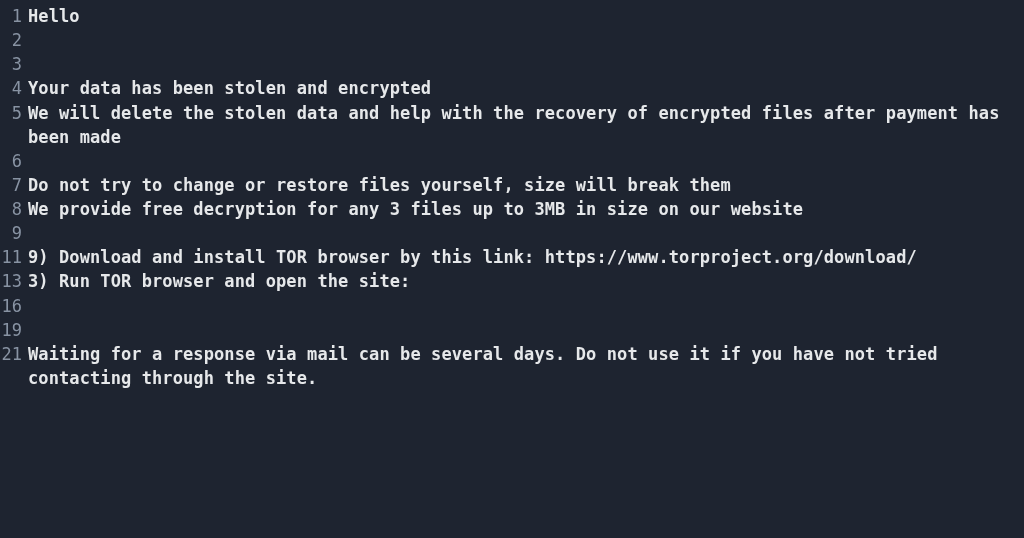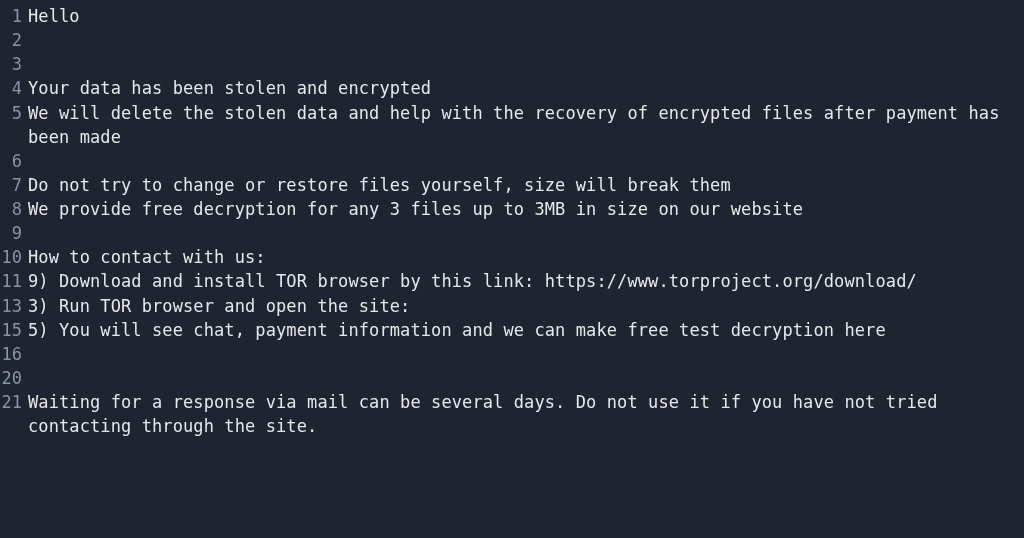--- a/index.html
+++ b/index.html
@@ -29,21 +29,21 @@
     color: #8893a3;
     padding-right: 6px;
     user-select: none;
     font-variant-numeric: tabular-nums;
   }
   .code {
     flex: 1;
     white-space: pre-wrap;
     word-break: break-word;
     padding-right: 21px;
-    font-weight: 400;
+    font-weight: 700;
     letter-spacing: 0.1px;
   }
 </style>
 </head>
 <body>
 
 <div class="editor" id="editor">
     <div class="line">
       <div class="gutter">1</div>
       <div class="code">Hello</div>
@@ -74,40 +74,32 @@
     </div>
     <div class="line">
       <div class="gutter">8</div>
       <div class="code">We provide free decryption for any 3 files up to 3MB in size on our website</div>
     </div>
     <div class="line">
       <div class="gutter">9</div>
       <div class="code"></div>
     </div>
     <div class="line">
-      <div class="gutter">10</div>
-      <div class="code">How to contact with us:</div>
-    </div>
-    <div class="line">
       <div class="gutter">11</div>
       <div class="code">9) Download and install TOR browser by this link: https://www.torproject.org/download/</div>
     </div>
     <div class="line">
       <div class="gutter">13</div>
       <div class="code">3) Run TOR browser and open the site:</div>
     </div>
     <div class="line">
-      <div class="gutter">15</div>
-      <div class="code">5) You will see chat, payment information and we can make free test decryption here</div>
-    </div>
-    <div class="line">
       <div class="gutter">16</div>
       <div class="code"></div>
     </div>
     <div class="line">
-      <div class="gutter">20</div>
+      <div class="gutter">19</div>
       <div class="code"></div>
     </div>
     <div class="line">
       <div class="gutter">21</div>
       <div class="code">Waiting for a response via mail can be several days. Do not use it if you have not tried contacting through the site.</div>
     </div>
   </div>
 
 </body></html>

